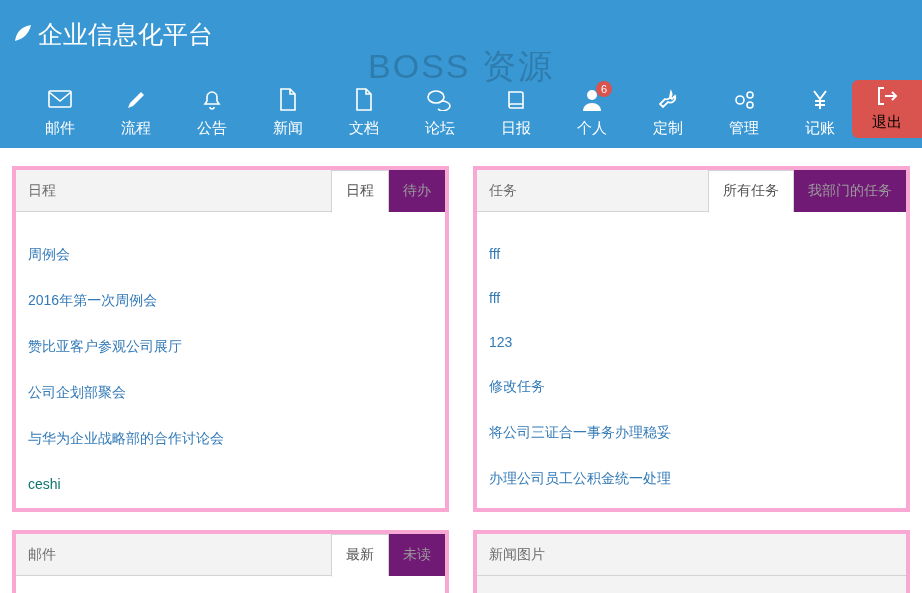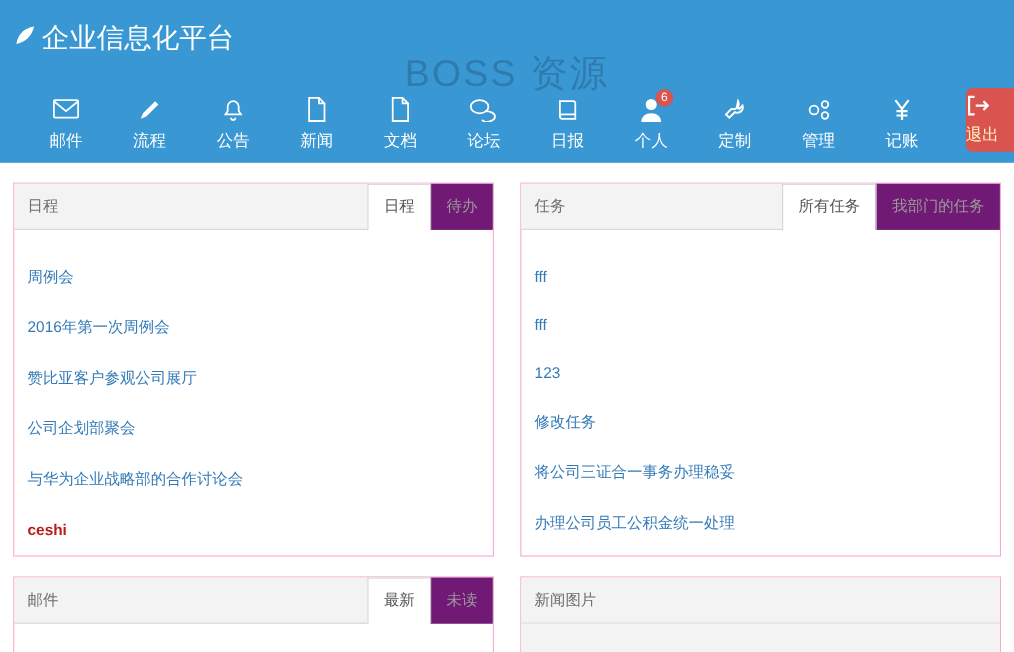--- a/index.html
+++ b/index.html
@@ -68,40 +68,41 @@
     height: 16px;
     line-height: 16px;
     padding: 0 4px;
     text-align: center;
   }
   .logout-btn {
     position: absolute;
     right: 0;
     bottom: 10px;
     background: #d9534f;
-    color: #fef9c3;
-    width: 44px;
+    color: #000000;
+    width: 70px;
     height: 58px;
     border-top-left-radius: 6px;
     border-bottom-left-radius: 6px;
     display: flex;
     flex-direction: column;
+    align-items: center;
     justify-content: center;
     cursor: pointer;
     font-size: 14px;
   }
   .logout-btn .nav-label { margin-top: 4px; }
   .content {
     display: flex;
     flex-wrap: wrap;
     padding: 18px 12px 0 12px;
     gap: 18px 24px;
   }
   .panel {
-    border: 1px solid #f9a8d4;
+    border: 4px solid #f9a8d4;
     width: 437px;
     background: #fff;
   }
   .panel-header {
     background: #f3f3f3;
     height: 42px;
     display: flex;
     align-items: center;
     justify-content: space-between;
     padding: 0 0 0 12px;
@@ -137,22 +138,21 @@
   .panel-body a {
     display: block;
     color: #337ab7;
     font-size: 14px;
     padding: 4px 0;
     text-decoration: none;
     cursor: pointer;
     margin-top: 20px;
   }
   .panel-body .muted {
-    color: #b91c1c;
-    font-weight: bold;
+    color: #0f766e;
   }
   .panel-news-body {
     background: #f3f3f3;
     height: 158px;
     position: relative;
   }
   .news-caption {
     position: absolute;
     bottom: 14px;
     left: 50%;

